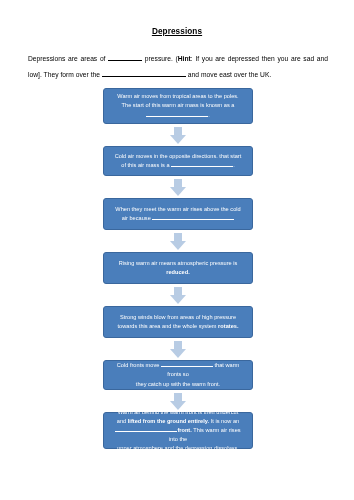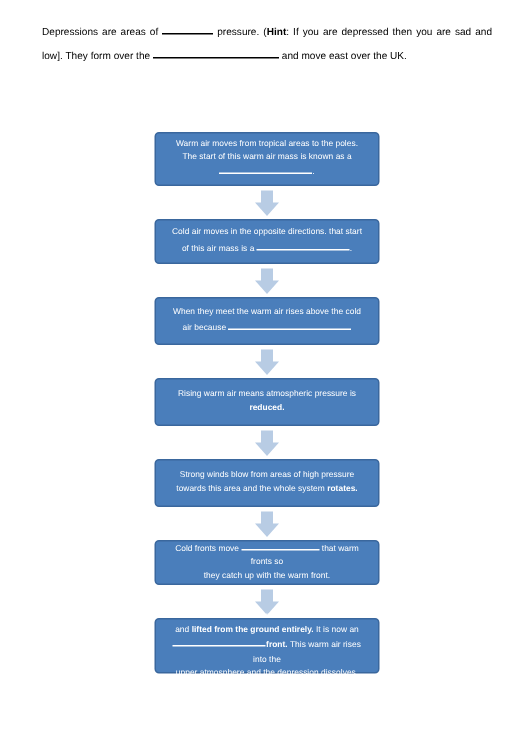--- a/index.html
+++ b/index.html
@@ -132,20 +132,21 @@
     border-left: 8px solid transparent;
     border-right: 8px solid transparent;
     border-top: 9px solid #b8cce4;
   }
 </style>
 </head>
 <body>
 
 <div class="page">
 
+  <div class="doc-title">Depressions</div>
 
   <p class="intro">
     <span>Depressions are areas of </span><span class="blank blank-sm"></span><span> pressure.  (</span><span class="b">Hint</span><span>: If you are depressed then you are sad and low].  They form over the </span><span class="blank blank-lg"></span><span> and move east over the UK.</span>
   </p>
 
   <div class="flow">
 
     <div class="node node-1">
       <div class="node-inner">
         <div>Warm air moves from tropical areas to the poles.</div>

